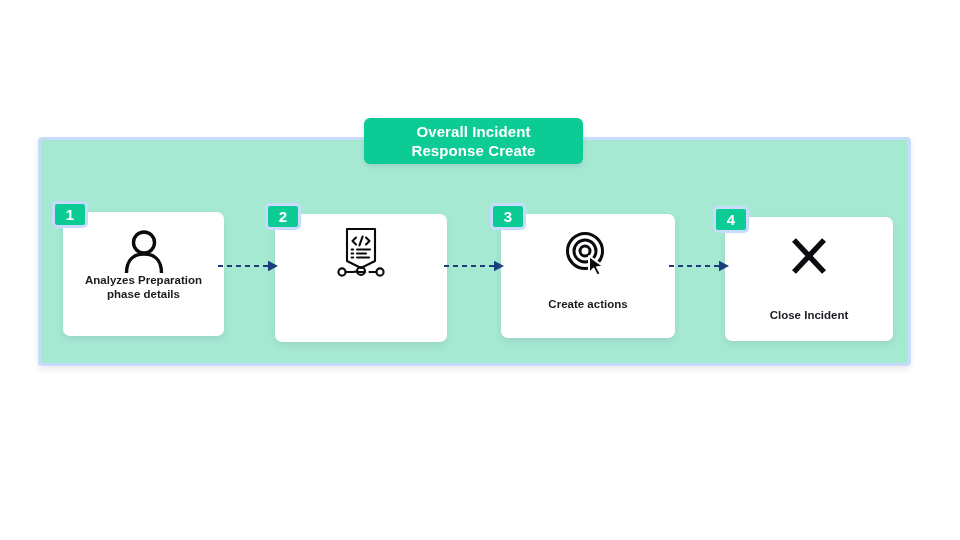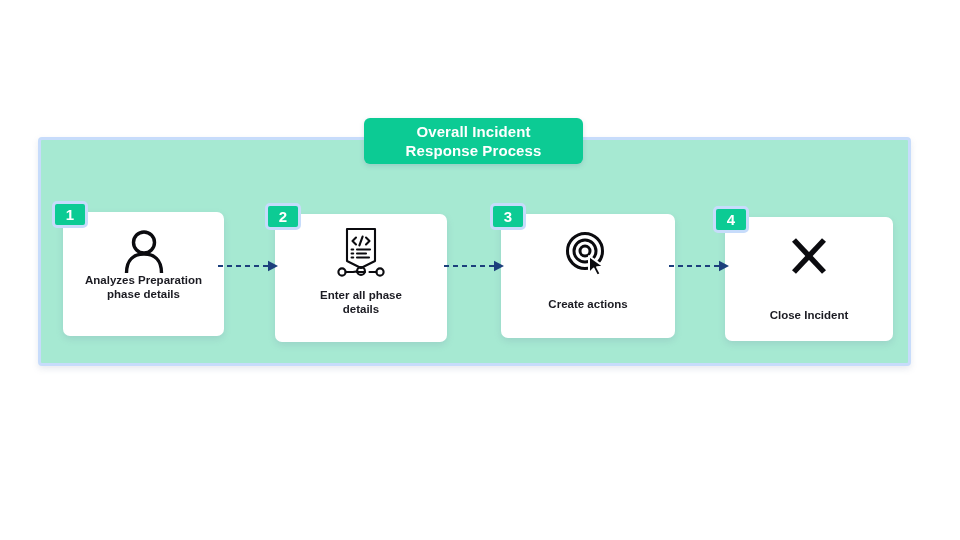--- a/index.html
+++ b/index.html
@@ -144,21 +144,21 @@
 </style>
 </head>
 <body>
 
 <div id="stage">
 
   <div id="process-panel"></div>
 
   <div id="title-banner">
     <span class="title-line">Overall Incident</span>
-    <span class="title-line">Response Process</span>
+    <span class="title-line">Response Create</span>
   </div>
 
   <div class="step" id="step-1">
     <div class="card">
       <div class="card-icon">
         <svg width="46" height="44" viewBox="0 0 46 44" aria-hidden="true">
           <circle cx="23" cy="13.5" r="10.5" fill="none" stroke="#0b0b0f" stroke-width="3.4"></circle>
           <path d="M5.5 44 C5.5 30.5 13.2 25 23 25 C32.8 25 40.5 30.5 40.5 44" fill="none" stroke="#0b0b0f" stroke-width="3.4" stroke-linecap="round"></path>
         </svg>
       </div>
@@ -191,22 +191,20 @@
             <path d="M10.5 45 H17.5"></path>
             <path d="M34.5 45 H41.5"></path>
             <path d="M22 45 H30"></path>
             <circle cx="7" cy="45" r="3.6"></circle>
             <circle cx="26" cy="44" r="3.9"></circle>
             <circle cx="45" cy="45" r="3.6"></circle>
             <path d="M18 45 L22.4 44.4"></path>
           </g>
         </svg>
       </div>
-      <div class="card-label">Enter all phase
-details</div>
     </div>
     <div class="badge">2</div>
   </div>
 
   <div class="step" id="step-3">
     <div class="card">
       <div class="card-icon">
         <svg width="48" height="46" viewBox="0 0 48 46" aria-hidden="true">
           <g fill="none" stroke="#0b0b0f">
             <circle cx="21" cy="20" r="17.5" stroke-width="3"></circle>

